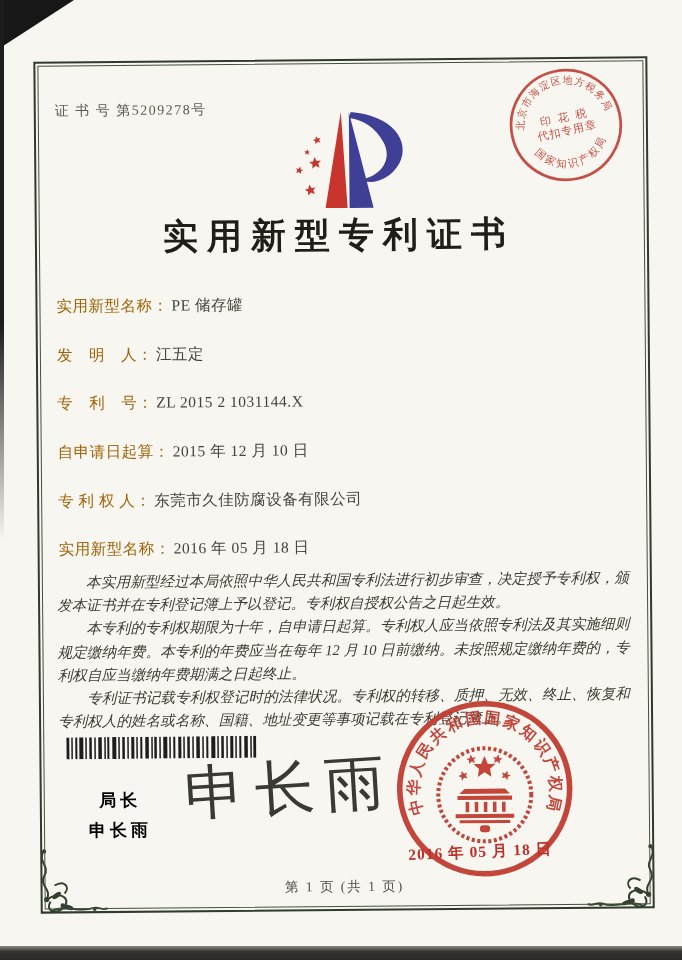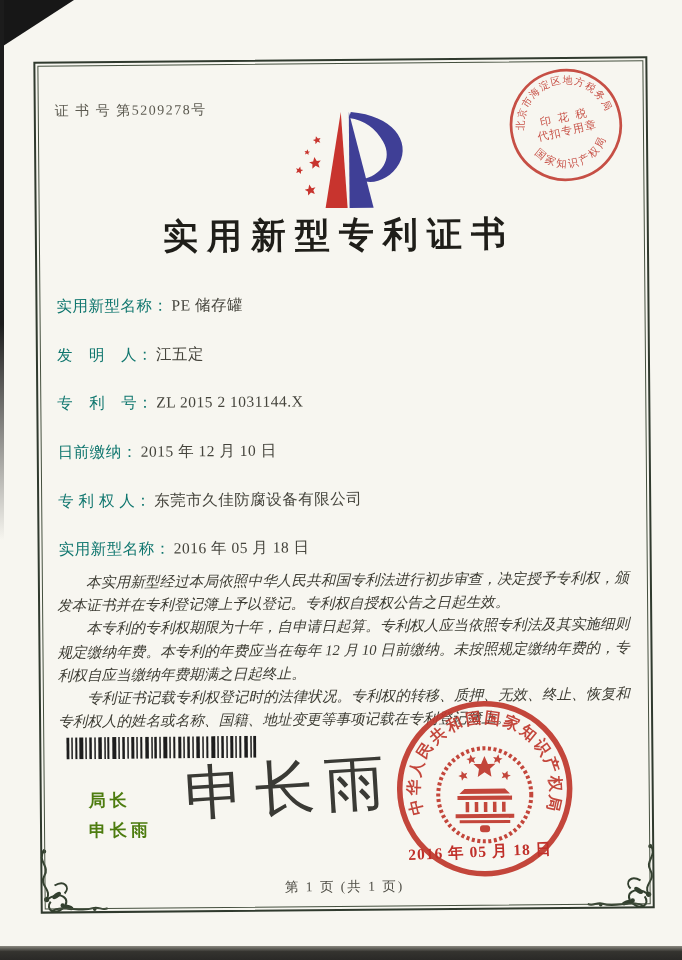--- a/index.html
+++ b/index.html
@@ -30,33 +30,33 @@
   
   .tax-stamp{position:absolute;left:510px;top:68px;width:118px;height:118px;opacity:.88;}
   
   .logo{position:absolute;left:280px;top:108px;width:134px;height:104px;}
   
   .title{position:absolute;left:0;top:212px;width:100%;text-align:center;
     font-size:35px;font-weight:bold;letter-spacing:9px;color:#1f1e19;}
   
   .fields{position:absolute;left:58px;top:294px;right:50px;}
   .field-row{height:48.7px;font-size:15.5px;color:#45443c;letter-spacing:.5px;white-space:nowrap;}
-  .field-label{color:#0f766e;}
+  .field-label{color:#a16207;}
   .field-value{margin-left:3px;}
   
   .body-text{position:absolute;left:56px;right:54px;top:569px;
     font-size:14.6px;line-height:23.2px;color:#3d3c33;text-align:justify;
     font-style:italic;}
   .body-text p{margin:0;text-indent:2em;}
   
   .barcode{position:absolute;left:64px;top:735px;width:190px;height:22px;}
   
   .director{position:absolute;left:86px;top:784px;
     font-family:"Liberation Sans","DejaVu Sans",sans-serif;
-    font-size:17px;font-weight:600;letter-spacing:4px;line-height:30px;color:#4d7c0f;}
+    font-size:17px;font-weight:600;letter-spacing:4px;line-height:30px;color:#000000;text-align:center;}
   
   .signature{position:absolute;left:182px;top:748px;font-size:60px;color:#2b2b26;
     letter-spacing:10px;transform:rotate(-3deg);opacity:.92;white-space:nowrap;}
   
   .seal{position:absolute;left:392px;top:700px;width:180px;height:180px;opacity:.93;}
   .seal-date{position:absolute;left:405px;top:843px;font-size:15.5px;color:#c0302a;
     letter-spacing:1px;transform:rotate(-2deg);font-weight:600;white-space:nowrap;}
   
   .footer{position:absolute;left:0;top:878px;width:100%;text-align:center;
     font-size:13.5px;letter-spacing:2px;color:#4e4d45;}
@@ -114,21 +114,21 @@
       <div class="field-row">
         <span class="field-label">实用新型名称：</span><span class="field-value">PE 储存罐</span>
       </div>
       <div class="field-row">
         <span class="field-label">发　明　人：</span><span class="field-value">江五定</span>
       </div>
       <div class="field-row">
         <span class="field-label">专　利　号：</span><span class="field-value">ZL 2015 2 1031144.X</span>
       </div>
       <div class="field-row">
-        <span class="field-label">日前缴纳：</span><span class="field-value">2015 年 12 月 10 日</span>
+        <span class="field-label">自申请日起算：</span><span class="field-value">2015 年 12 月 10 日</span>
       </div>
       <div class="field-row">
         <span class="field-label">专 利 权 人：</span><span class="field-value">东莞市久佳防腐设备有限公司</span>
       </div>
       <div class="field-row">
         <span class="field-label">实用新型名称：</span><span class="field-value">2016 年 05 月 18 日</span>
       </div>
     </div>
 
     <div class="body-text">

